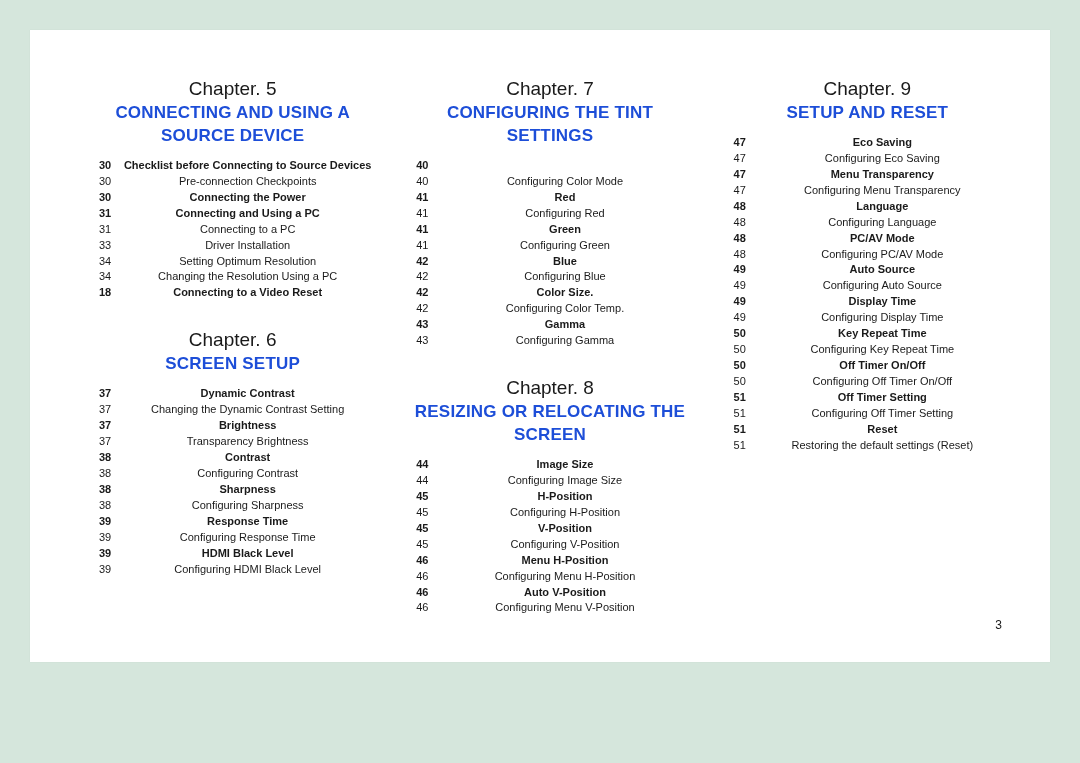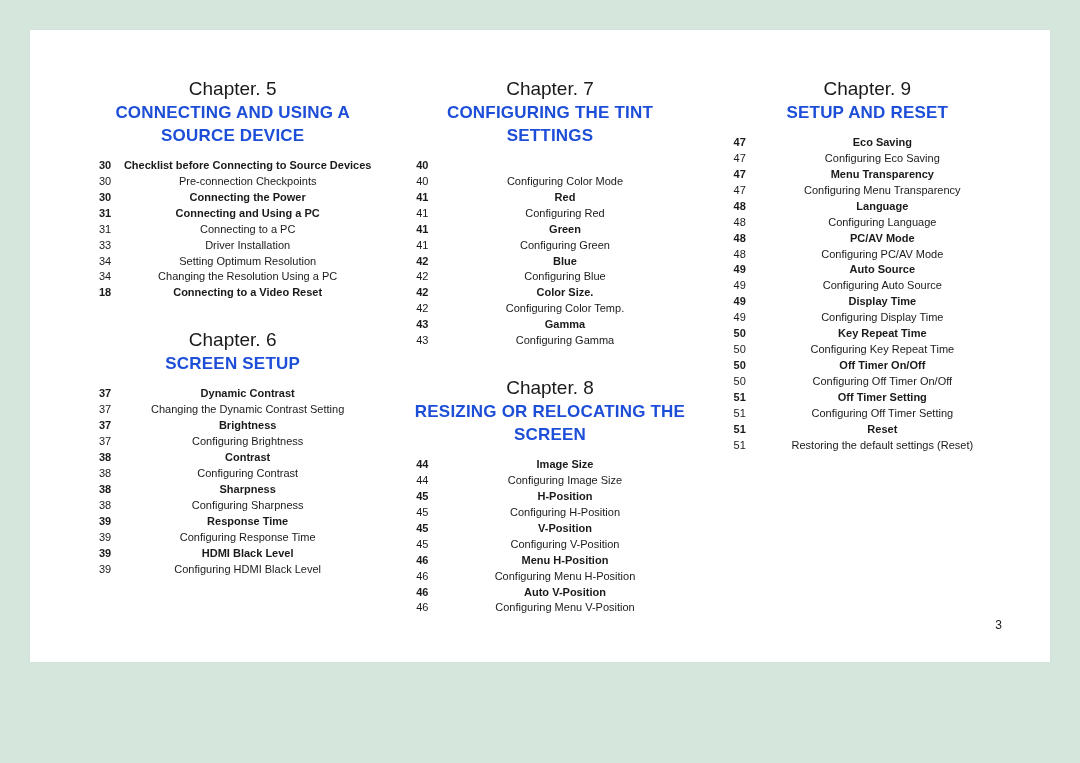--- a/index.html
+++ b/index.html
@@ -130,21 +130,21 @@
             <div class="entry">
               <span class="pg">37</span>
               <span class="txt">Changing the Dynamic Contrast Setting</span>
             </div>
             <div class="entry bold">
               <span class="pg">37</span>
               <span class="txt">Brightness</span>
             </div>
             <div class="entry">
               <span class="pg">37</span>
-              <span class="txt">Configuring Brightness</span>
+              <span class="txt">Transparency Brightness</span>
             </div>
             <div class="entry bold">
               <span class="pg">38</span>
               <span class="txt">Contrast</span>
             </div>
             <div class="entry">
               <span class="pg">38</span>
               <span class="txt">Configuring Contrast</span>
             </div>
             <div class="entry bold">

